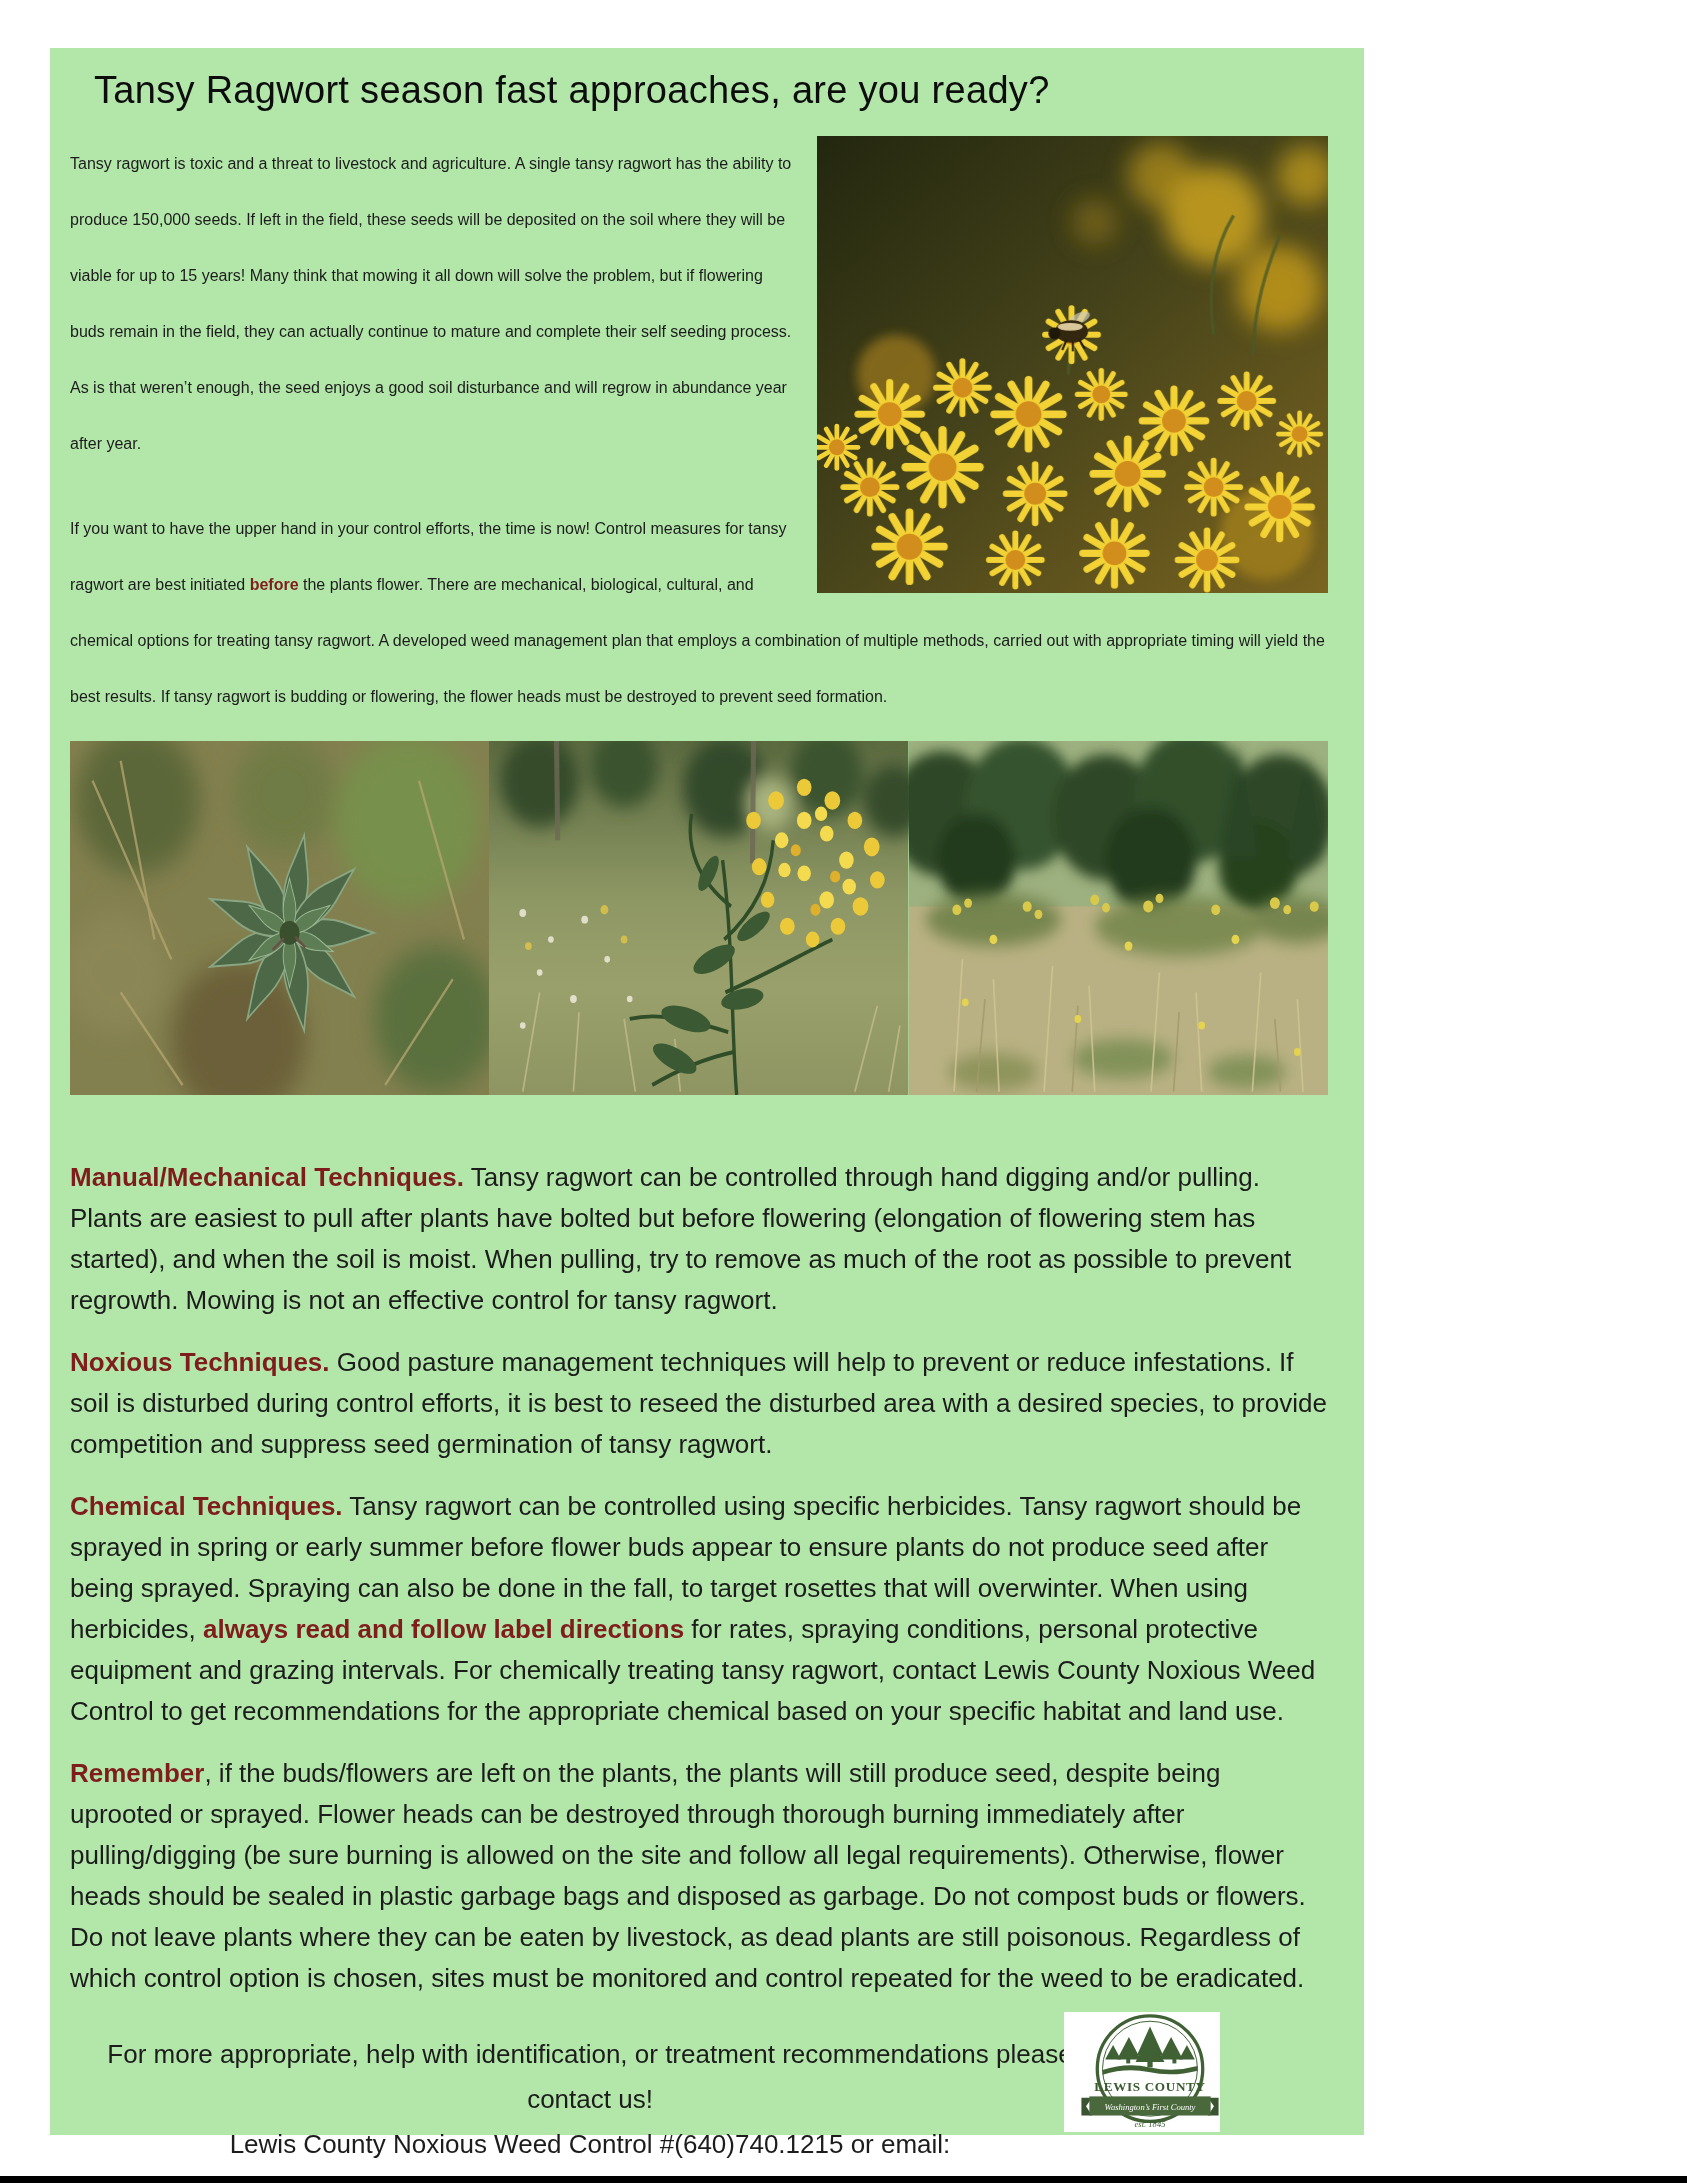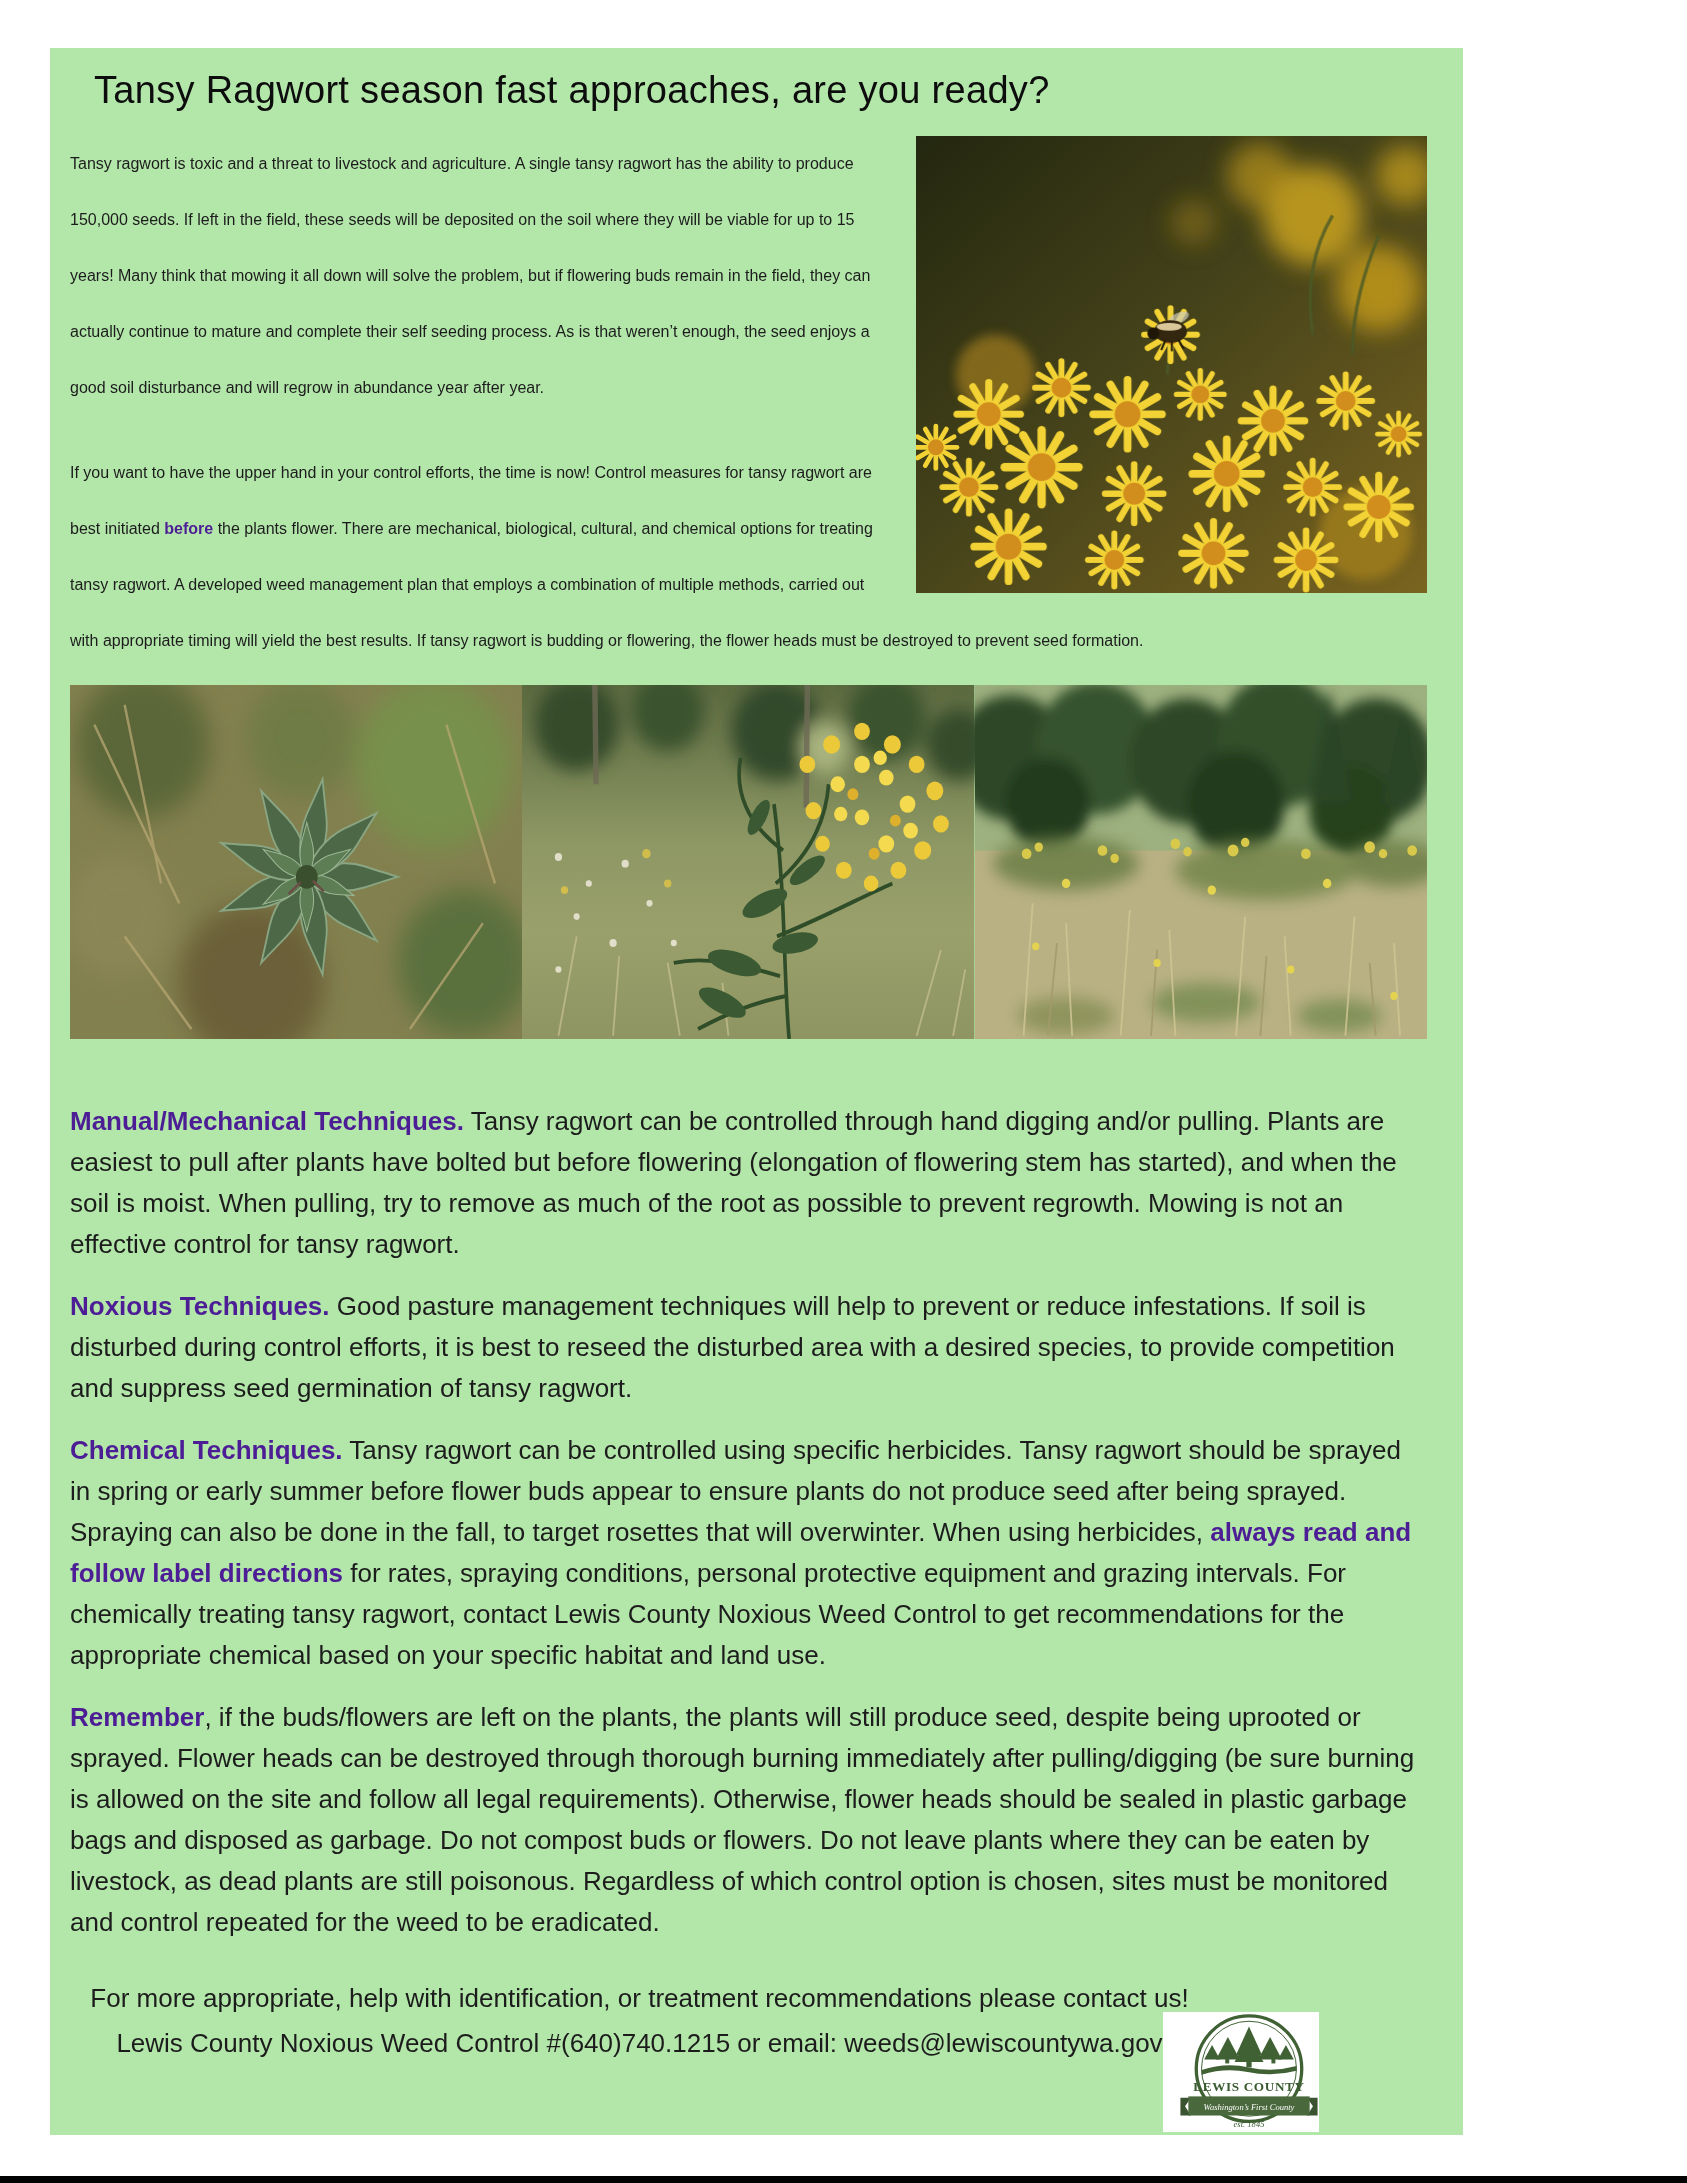--- a/index.html
+++ b/index.html
@@ -1,31 +1,31 @@
 <!DOCTYPE html>
 <html style="font-size:10.6px"><head>
 <meta charset="utf-8">
 <style>
   html,body{margin:0;padding:0;background:#ffffff;}
   .page{position:relative;width:1687px;height:2183px;background:#ffffff;overflow:hidden;
         font-family:"Liberation Sans",sans-serif;color:#1c1c1c;}
-  .panel{position:absolute;left:50px;top:48px;width:1413px;height:2087px;background:#b3e7aa;}
+  .panel{position:absolute;left:50px;top:48px;width:1314px;height:2087px;background:#b3e7aa;}
   .content{padding:17px 36px 0 20px;}
   .title{font-size:38px;line-height:49px;font-weight:400;color:#0d0d0d;margin:1.3px 0 21px 24px;letter-spacing:0.3px;}
   .flow::after{content:"";display:block;clear:both;}
   .photo{overflow:hidden;}
   .photo svg{display:block;width:100%;height:100%;}
   .photo-main{float:right;width:511px;height:457px;margin:0 0 0 20px;}
   p.body{font-size:16px;line-height:56px;margin:17px 0 0;}
   p.second{margin-top:29px;}
   .photo-row{display:flex;justify-content:space-between;margin-top:16px;}
   .photo-row .photo{width:493px;height:354px;}
   p.tech{font-size:26px;line-height:41px;margin:21px 0 0;}
   p.tech.first{margin-top:62px;}
-  strong{font-weight:700;color:#4c1d95;}
+  strong{font-weight:700;color:#7f1d1d;}
   .contact{margin:33px 218px 0 0;text-align:center;font-size:26px;line-height:45px;}
   .logo-box{position:absolute;right:144px;bottom:3.3px;width:140px;height:120px;background:#ffffff;padding-left:16px;}
   .logo-box svg{display:block;width:100%;height:100%;}
   .bottom-rule{position:absolute;left:0;bottom:0;width:1687px;height:6.6px;background:#000000;}
 </style>
 </head>
 <body>
 
 <div class="page">
   <div class="panel">

